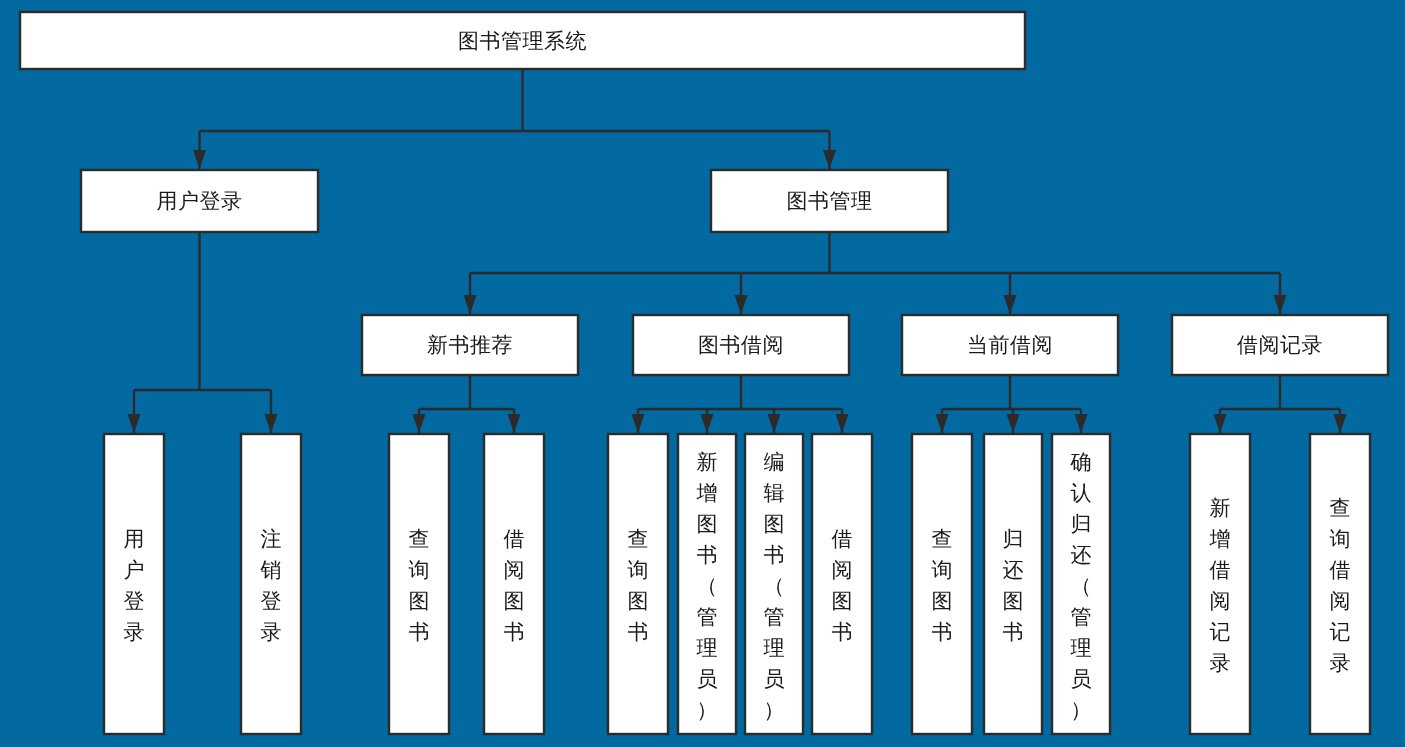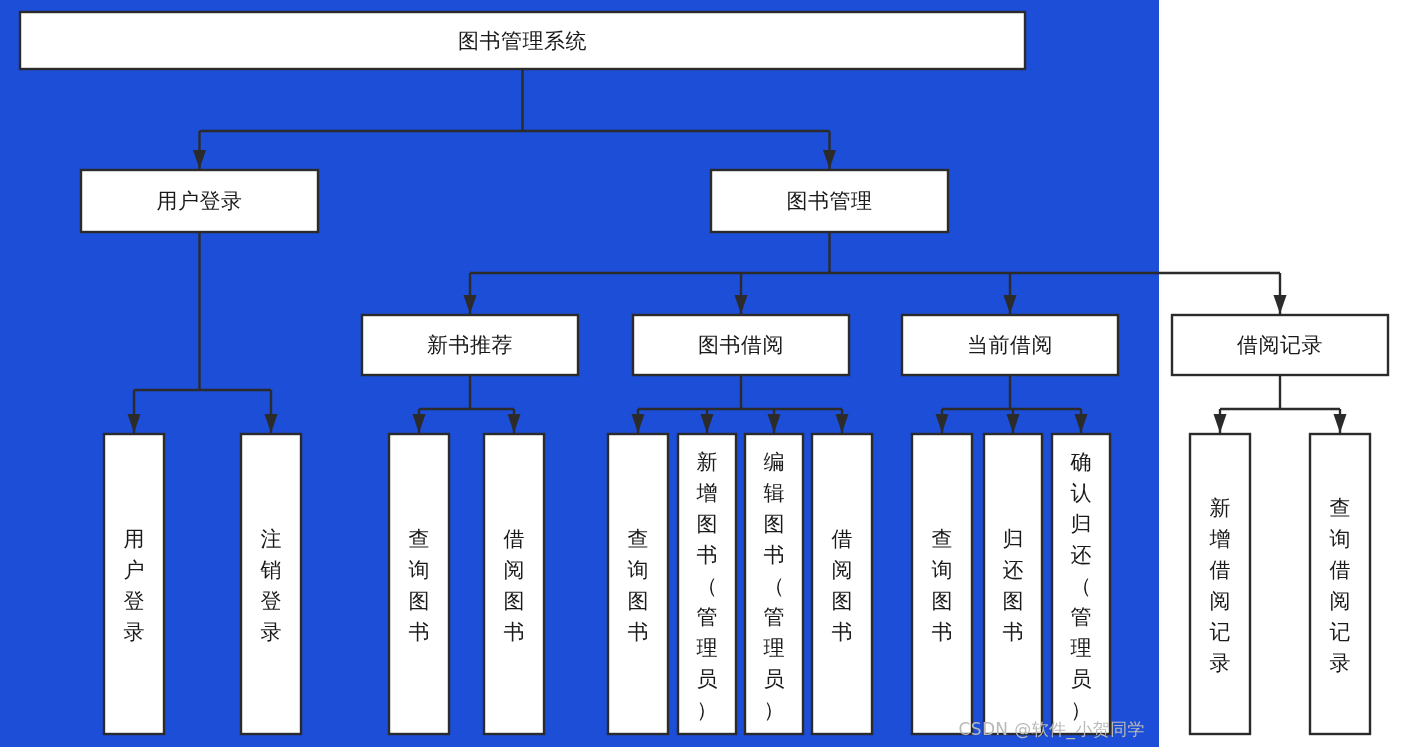--- a/index.html
+++ b/index.html
@@ -9,23 +9,23 @@
     background: #ffffff;
   }
   body {
     width: 1405px;
     height: 747px;
     overflow: hidden;
     font-family: "DejaVu Sans", "Liberation Sans", sans-serif;
   }
   #diagram-root {
     position: relative;
-    width: 1159px;
+    width: 1405px;
     height: 747px;
-    background: #1d4ed8;
+    background: #0369a1;
   }
   svg.diagram-canvas {
     position: absolute;
     left: 0;
     top: 0;
     width: 1405px;
     height: 747px;
     display: block;
   }
   .node-box {
@@ -209,15 +209,14 @@
           <rect x="1190" y="434" width="60" height="300" class="node-box"></rect>
           <text x="1220" y="515.18" class="node-label-v"><tspan x="1220" dy="0">新</tspan><tspan x="1220" dy="31">增</tspan><tspan x="1220" dy="31">借</tspan><tspan x="1220" dy="31">阅</tspan><tspan x="1220" dy="31">记</tspan><tspan x="1220" dy="31">录</tspan></text>
         </g>
         <g>
           <rect x="1310" y="434" width="60" height="300" class="node-box"></rect>
           <text x="1340" y="515.18" class="node-label-v"><tspan x="1340" dy="0">查</tspan><tspan x="1340" dy="31">询</tspan><tspan x="1340" dy="31">借</tspan><tspan x="1340" dy="31">阅</tspan><tspan x="1340" dy="31">记</tspan><tspan x="1340" dy="31">录</tspan></text>
         </g>
       </g>
   </svg>
 
-  <div class="watermark">CSDN @软件_小贺同学</div>
 
 </div>
 
 </body></html>

